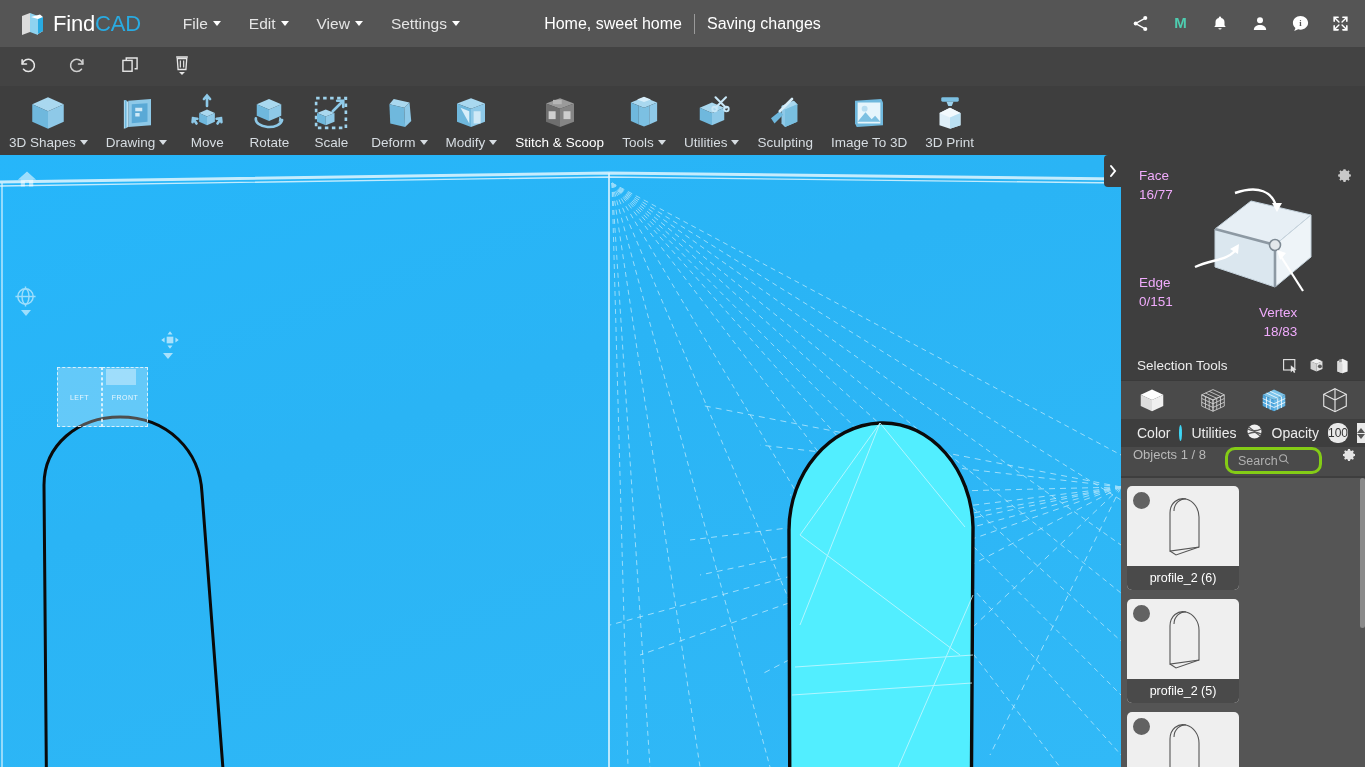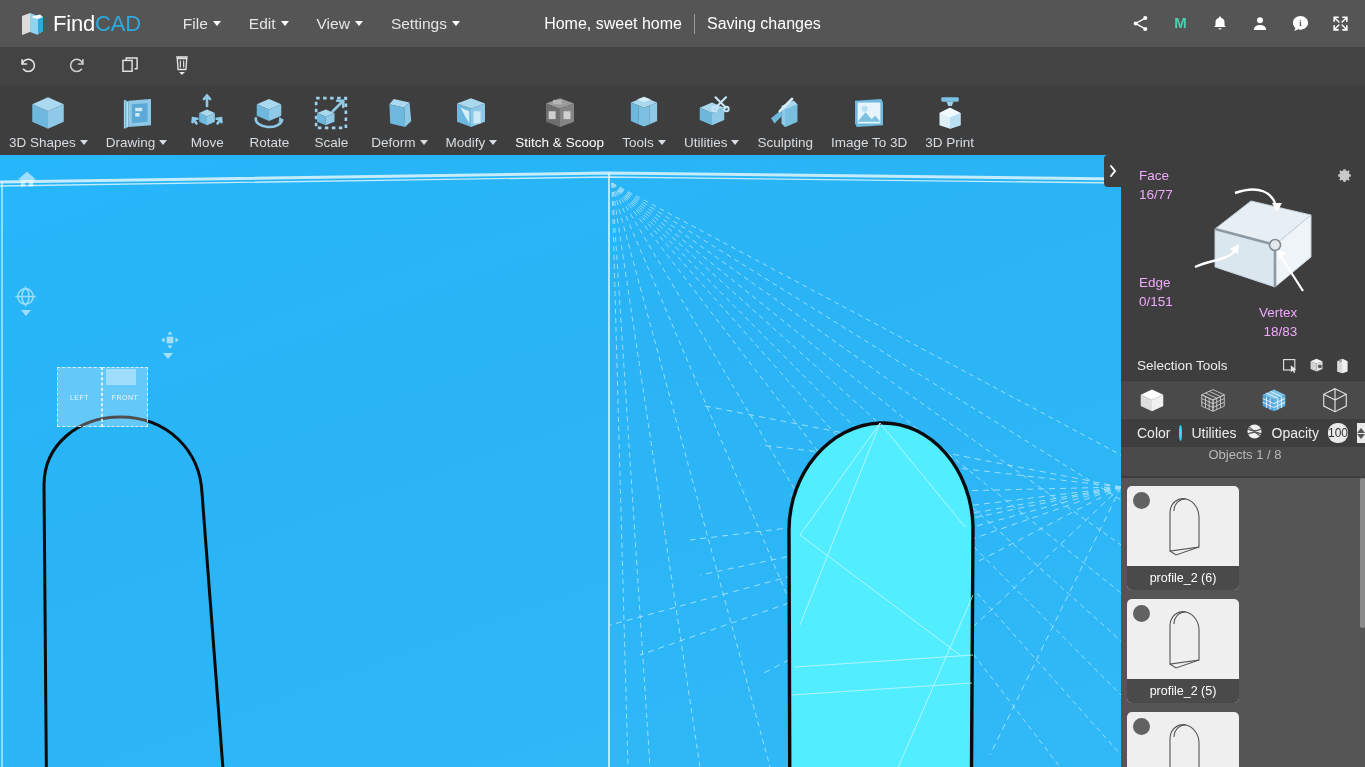--- a/index.html
+++ b/index.html
@@ -142,22 +142,22 @@
     width:38px;height:20px;background:#e9e9e9;color:#333;font-size:12px;
     display:flex;align-items:center;justify-content:center; cursor:text;border-radius:9px;
   }
   .spin { display:flex; flex-direction:column; justify-content:center; gap:1px; width:12px;
           height:20px; background:#e9e9e9; align-items:center; cursor:pointer;}
   .spin i { width:0;height:0;border-left:4px solid transparent;border-right:4px solid transparent; }
   .spin .up { border-bottom:5px solid #555; }
   .spin .dn { border-top:5px solid #555; }
 
   .objhdr {
-    height:29px; background:#4a4a4a; display:flex; align-items:center; gap:19px;
-    padding:0 8px 0 12px; font-size:13px; color:#b9b9b9;flex-direction:column;
+    height:29px; background:#4a4a4a; display:flex; align-items:flex-start; gap:19px;
+    padding:0 8px 0 12px; font-size:13px; color:#b9b9b9;
   }
   .searchbox {
     flex:1; height:27px; border:3px solid #84cc16; border-radius:10px;
     display:flex; align-items:center; padding:0 6px 0 10px;
     color:#b0b0b0; font-size:12.5px; cursor:text; background:transparent;
   }
   .searchbox span { flex:1; }
 
   .objgrid {
     position:absolute; left:0; right:0; top:323px; bottom:0;

